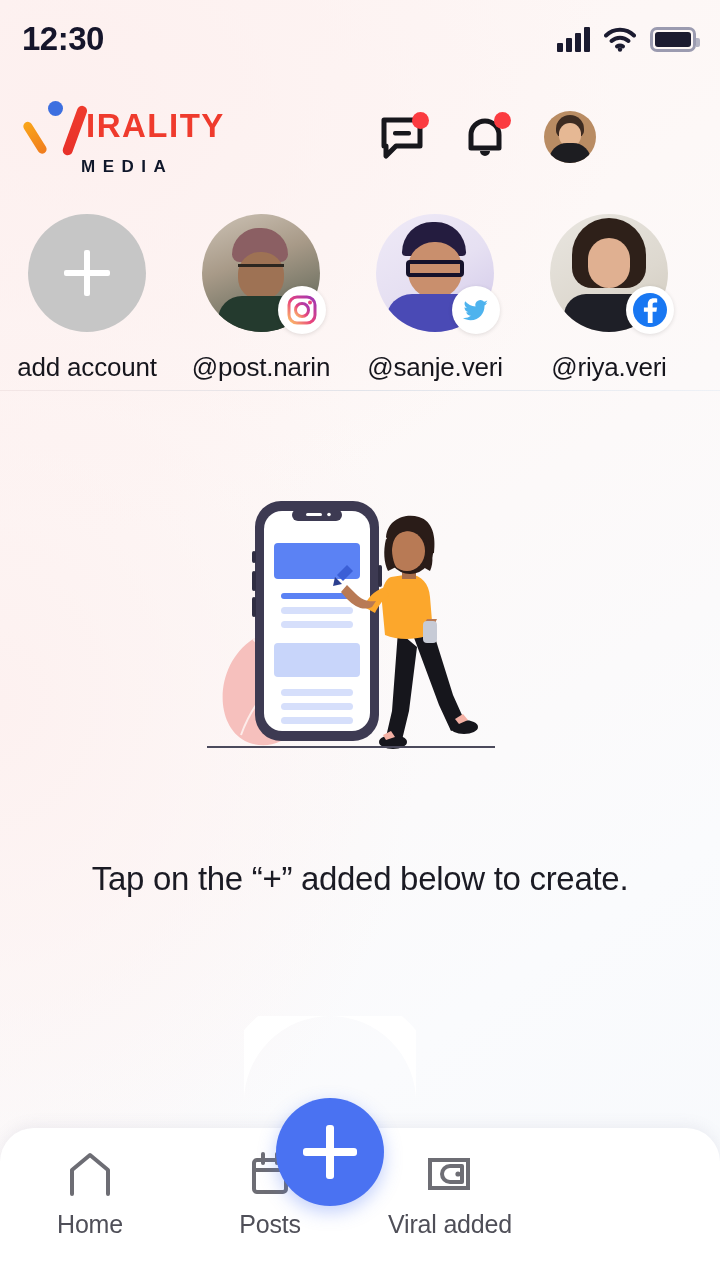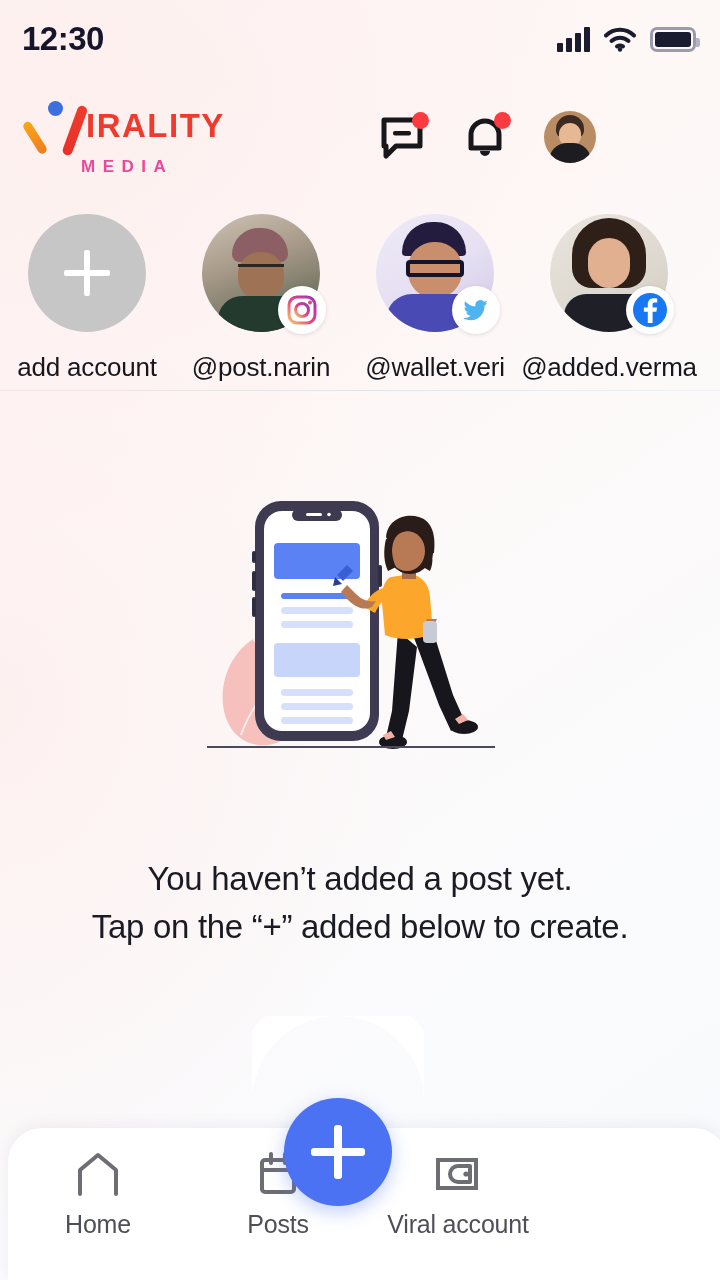--- a/index.html
+++ b/index.html
@@ -65,21 +65,21 @@
   }
   .logo-v .dot{
     position:absolute; left:14px; top:4px; width:15px;height:15px;
     border-radius:50%; background:#3d6fe0;
   }
   .logo-word{
     font-size:33px; font-weight:700; color:#ef3b2d; letter-spacing:1.5px;
     margin-left:-6px;
   }
   .logo-sub{
-    font-size:17px; font-weight:600; color:#ec4899;
+    font-size:17px; font-weight:600; color:#0f172a;
     letter-spacing:7.5px; margin-left:47px; margin-top:2px;
   }
   .head-actions{ display:flex; align-items:center; gap:36px; }
   .icon-btn{ position:relative; width:46px;height:46px; }
   .badge-dot{
     position:absolute; width:17px;height:17px;border-radius:50%;
     background:#fb3b40; top:-2px; right:-3px;
   }
   .avatar{
     width:52px;height:52px;border-radius:50%;overflow:hidden;
@@ -153,21 +153,21 @@
     display:flex; flex-direction:column; align-items:center;
   }
   .illus{ margin-top:88px; }
   .empty-text{ margin-top:72px; text-align:center; }
   .empty-text p{
     font-size:33px; color:#1b1b24; line-height:48px; letter-spacing:-0.3px;
   }
 
   
   .navwrap{
-    position:absolute; left:8px; bottom:0; width:660px; height:152px;
+    position:absolute; left:0; bottom:0; width:660px; height:152px;
   }
   .navbar{
     position:absolute; left:0; bottom:0; width:720px; height:152px;
     background:#ffffff;
     border-radius:34px 34px 0 0;
     box-shadow:0 -3px 14px rgba(120,120,150,.10);
   }
   .notch{
     position:absolute; left:50%; transform:translateX(-50%);
     bottom:92px; width:172px;height:172px;border-radius:50%;
@@ -300,39 +300,39 @@
           <span class="fc"></span>
           <span class="gl"></span>
           <span class="tp"></span>
         </div>
       <div class="social">
         <svg width="32" height="32" viewBox="0 0 32 32">
           <path d="M28 8.6c-.9.4-1.9.7-2.9.8a5 5 0 0 0 2.2-2.8c-1 .6-2.1 1-3.2 1.2a5 5 0 0 0-8.6 4.6A14.3 14.3 0 0 1 5.2 7.2a5 5 0 0 0 1.6 6.7c-.8 0-1.6-.2-2.3-.6a5 5 0 0 0 4 4.9c-.7.2-1.5.2-2.3.1a5 5 0 0 0 4.7 3.5A10.1 10.1 0 0 1 3 24c2.2 1.4 4.8 2.2 7.5 2.2 9.1 0 14-7.5 14-14v-.7c1-.7 1.8-1.6 2.5-2.6z" fill="#4eb3ee"></path>
         </svg>
       </div>
     </div>
-    <div class="acct-name">@wallet.veri</div>
+    <div class="acct-name">@sanje.veri</div>
   </div>
 
   <div class="acct">
     <div class="acct-pic">
       <div class="photo ph-riya">
           <span class="hr"></span>
           <span class="fc"></span>
           <span class="nk"></span>
           <span class="tp"></span>
         </div>
       <div class="social">
         <svg width="40" height="40" viewBox="0 0 40 40">
           <circle cx="20" cy="20" r="17" fill="#1877f2"></circle>
           <path d="M22.6 33V21.8h3.8l.6-4.4h-4.4v-2.8c0-1.3.4-2.2 2.2-2.2h2.4V8.5c-.4-.1-1.8-.2-3.5-.2-3.5 0-5.9 2.1-5.9 6v3.1h-3.9v4.4h3.9V33z" fill="#fff"></path>
         </svg>
       </div>
     </div>
-    <div class="acct-name">@added.verma</div>
+    <div class="acct-name">@riya.veri</div>
   </div>
 
 </div>
 <div class="divider"></div>
 
 <div class="main">
 
   <div class="illus">
     <svg width="330" height="300" viewBox="0 0 330 300">
 
@@ -385,21 +385,20 @@
       <ellipse cx="212" cy="72" rx="18" ry="20" fill="#b87a55"></ellipse>
       <path d="M191 58 C193 40 210 34 224 38 C238 42 241 58 239 74 L233 74 C233 60 226 52 214 52 C204 52 198 58 197 70 Z" fill="#2a1c18"></path>
       <path d="M191 60 C188 72 189 84 193 92 L201 88 C197 80 196 70 198 62 Z" fill="#2a1c18"></path>
       <path d="M233 60 C238 72 239 84 235 92 L228 88 C232 80 233 70 231 62 Z" fill="#2a1c18"></path>
 
       <line x1="12" y1="268" x2="300" y2="268" stroke="#4b4a5c" stroke-width="2"></line>
     </svg>
   </div>
 
   <div class="empty-text">
-    <p>You haven’t added a post yet.</p>
     <p>Tap on the “+” added below to create.</p>
   </div>
 </div>
 
 <div class="navwrap">
   <div class="navbar"></div>
   <div class="notch"></div>
 
   <div class="navitems">
     <div class="navitem">
@@ -421,20 +420,20 @@
       </svg>
       <span class="navlabel">Posts</span>
     </div>
 
     <div class="navitem">
       <svg width="56" height="48" viewBox="0 0 56 48">
         <rect x="8" y="10" width="38" height="28" fill="none" stroke="#6d6d74" stroke-width="4"></rect>
         <path d="M40 16 H28 a8 8 0 0 0 0 16 h12 z" fill="none" stroke="#6d6d74" stroke-width="4" stroke-linejoin="round"></path>
         <circle cx="36" cy="24" r="2.6" fill="#6d6d74"></circle>
       </svg>
-      <span class="navlabel">Viral account</span>
+      <span class="navlabel">Viral added</span>
     </div>
   </div>
 
   <div class="fab">
     <span class="pl"></span>
   </div>
 </div>
 
 </body></html>

